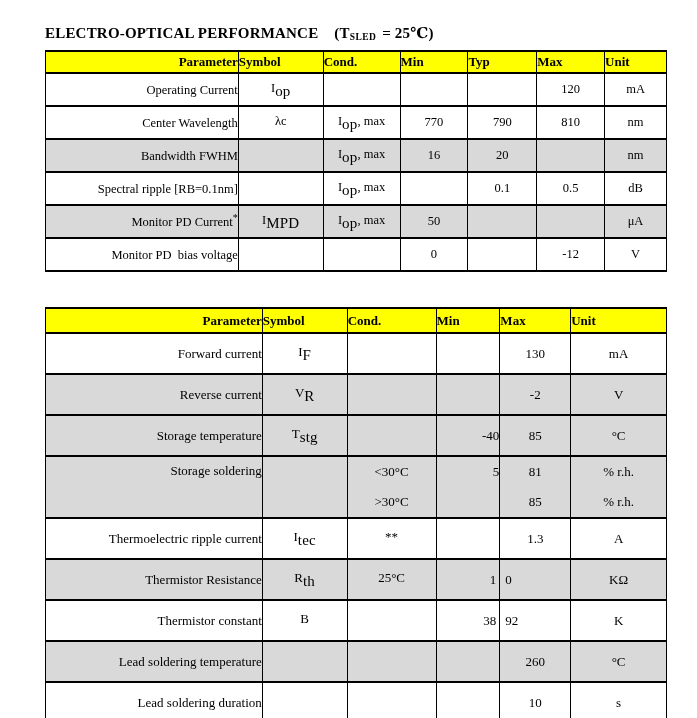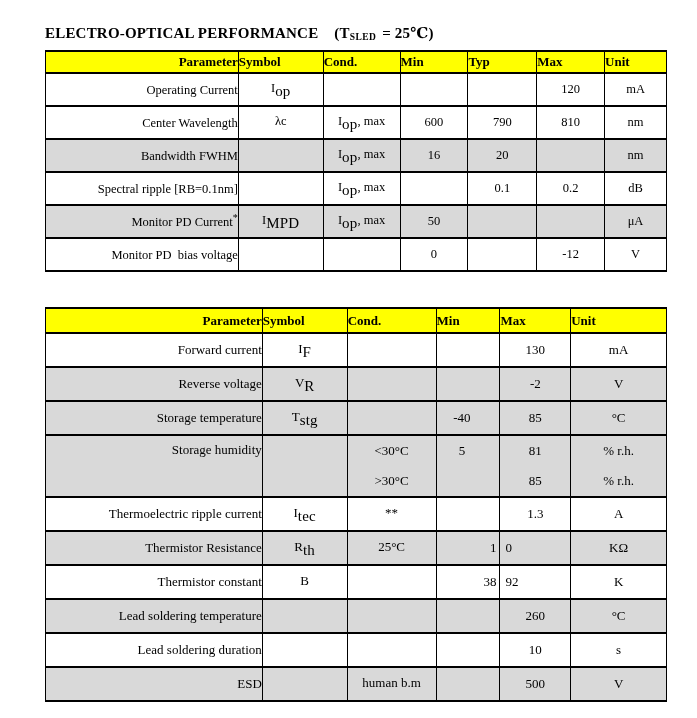--- a/index.html
+++ b/index.html
@@ -29,28 +29,28 @@
     padding:0; overflow:hidden; white-space:nowrap;
   }
   th {
     background:var(--header-bg, #ffff00);
     font-weight:bold; text-align:left; font-size:13px;
   }
   th.cell-param, td.cell-param { text-align:right; padding-left:5px; }
 
   #table1 tr        { height:33px; }
   #table1 tr.head   { height:22px; }
-  #table2 tr        { height:34px; }
+  #table2 tr        { height:41px; }
   #table2 tr.head   { height:25px; }
   #table2 tr.double { height:60px; }
 
   tr.shaded td { background:var(--shaded-row-bg, #d9d9d9); }
 
   .ctr   { text-align:center; }
-  .minR  { text-align:center; padding-right:12px; }
+  .minR  { text-align:right; padding-right:0; }
   .splitL{ text-align:right; padding-right:3px; }
   .splitR{ text-align:left;  padding-left:5px; }
   .v-top { vertical-align:top; }
   .v-top span { display:inline-block; margin-top:6px; }
   .line  { height:30px; line-height:30px; }
 
   sub { font-size:15px;  line-height:1; letter-spacing:0.2px; }
   sup.note { font-size:10px; line-height:1; }
 </style>
 </head>
@@ -86,41 +86,41 @@
       <td class="ctr"><span></span><sub></sub><span></span></td>
       <td class="ctr"></td>
       <td class="ctr"></td>
       <td class="ctr">120</td>
       <td class="ctr">mA</td>
     </tr>
     <tr>
       <td class="cell-param"><span>Center Wavelength</span><sup class="note"></sup></td>
       <td class="ctr"><span>λc</span><sub></sub></td>
       <td class="ctr"><span>I</span><sub>op</sub><span>, max</span></td>
-      <td class="ctr">600</td>
+      <td class="ctr">770</td>
       <td class="ctr">790</td>
       <td class="ctr">810</td>
       <td class="ctr">nm</td>
     </tr>
     <tr class="shaded">
       <td class="cell-param"><span>Bandwidth FWHM</span><sup class="note"></sup></td>
       <td class="ctr"><span></span><sub></sub></td>
       <td class="ctr"><span>I</span><sub>op</sub><span>, max</span></td>
       <td class="ctr">16</td>
       <td class="ctr">20</td>
       <td class="ctr"></td>
       <td class="ctr">nm</td>
     </tr>
     <tr>
       <td class="cell-param"><span>Spectral ripple [RB=0.1nm]</span><sup class="note"></sup></td>
       <td class="ctr"><span></span><sub></sub></td>
       <td class="ctr"><span>I</span><sub>op</sub><span>, max</span></td>
       <td class="ctr"></td>
       <td class="ctr">0.1</td>
-      <td class="ctr">0.2</td>
+      <td class="ctr">0.5</td>
       <td class="ctr">dB</td>
     </tr>
     <tr class="shaded">
       <td class="cell-param"><span>Monitor PD Current</span><sup class="note">*</sup></td>
       <td class="ctr"><span>I</span><sub>MPD</sub></td>
       <td class="ctr"><span>I</span><sub>op</sub><span>, max</span></td>
       <td class="ctr">50</td>
       <td class="ctr"></td>
       <td class="ctr"></td>
       <td class="ctr">μA</td>
@@ -157,37 +157,37 @@
     </tr>
     <tr>
       <td class="cell-param"><span>Forward current</span></td>
       <td class="ctr"><span>I</span><sub>F</sub></td>
       <td class="ctr"><span></span><sub></sub></td>
       <td class="minR"></td>
       <td class="ctr">130</td>
       <td class="ctr">mA</td>
     </tr>
     <tr class="shaded">
-      <td class="cell-param"><span>Reverse voltage</span></td>
+      <td class="cell-param"><span>Reverse current</span></td>
       <td class="ctr"><span>V</span><sub>R</sub></td>
       <td class="ctr"><span></span><sub></sub></td>
       <td class="minR"></td>
       <td class="ctr">-2</td>
       <td class="ctr">V</td>
     </tr>
     <tr class="shaded">
       <td class="cell-param"><span>Storage temperature</span></td>
       <td class="ctr"><span>T</span><sub>stg</sub></td>
       <td class="ctr"><span></span><sub></sub></td>
       <td class="minR">-40</td>
       <td class="ctr">85</td>
       <td class="ctr">°C</td>
     </tr>
     <tr class="shaded double">
-      <td class="cell-param v-top"><span>Storage humidity</span></td>
+      <td class="cell-param v-top"><span>Storage soldering</span></td>
       <td></td>
       <td class="ctr">
             <div class="line">&lt;30°C</div>
             <div class="line">&gt;30°C</div>
           </td>
       <td class="minR">
             <div class="line">5</div>
             <div class="line"></div>
           </td>
       <td class="ctr">

